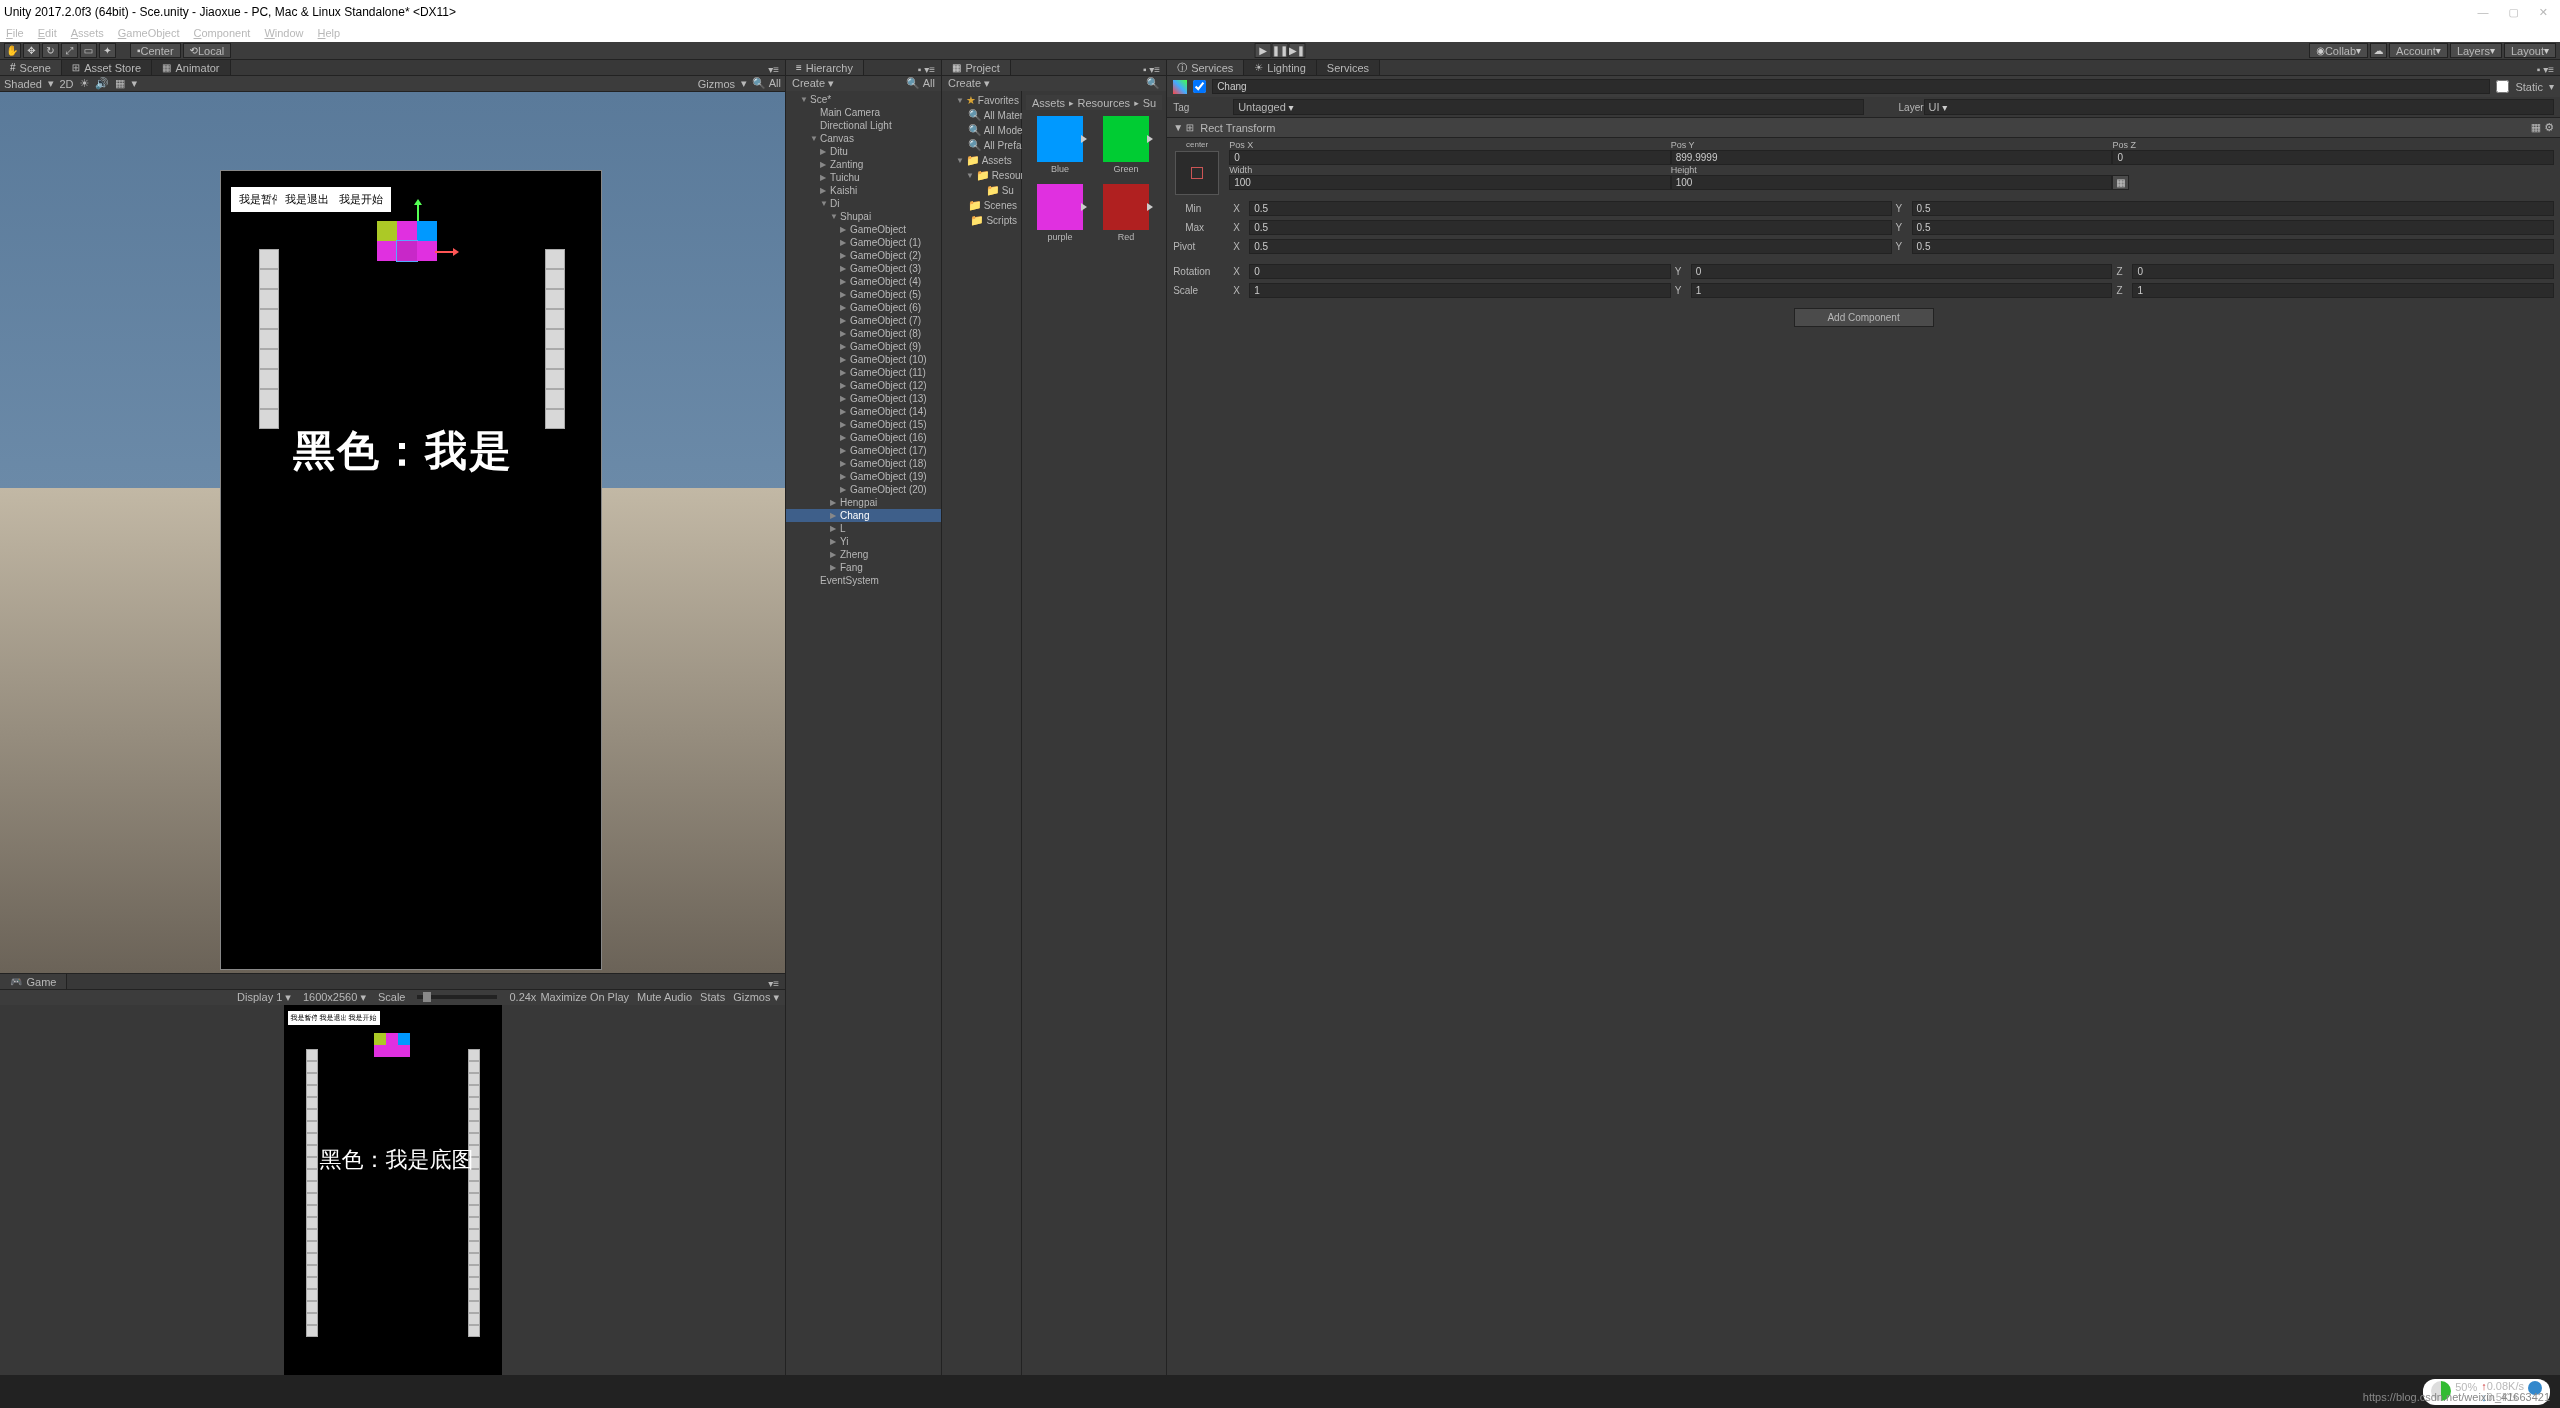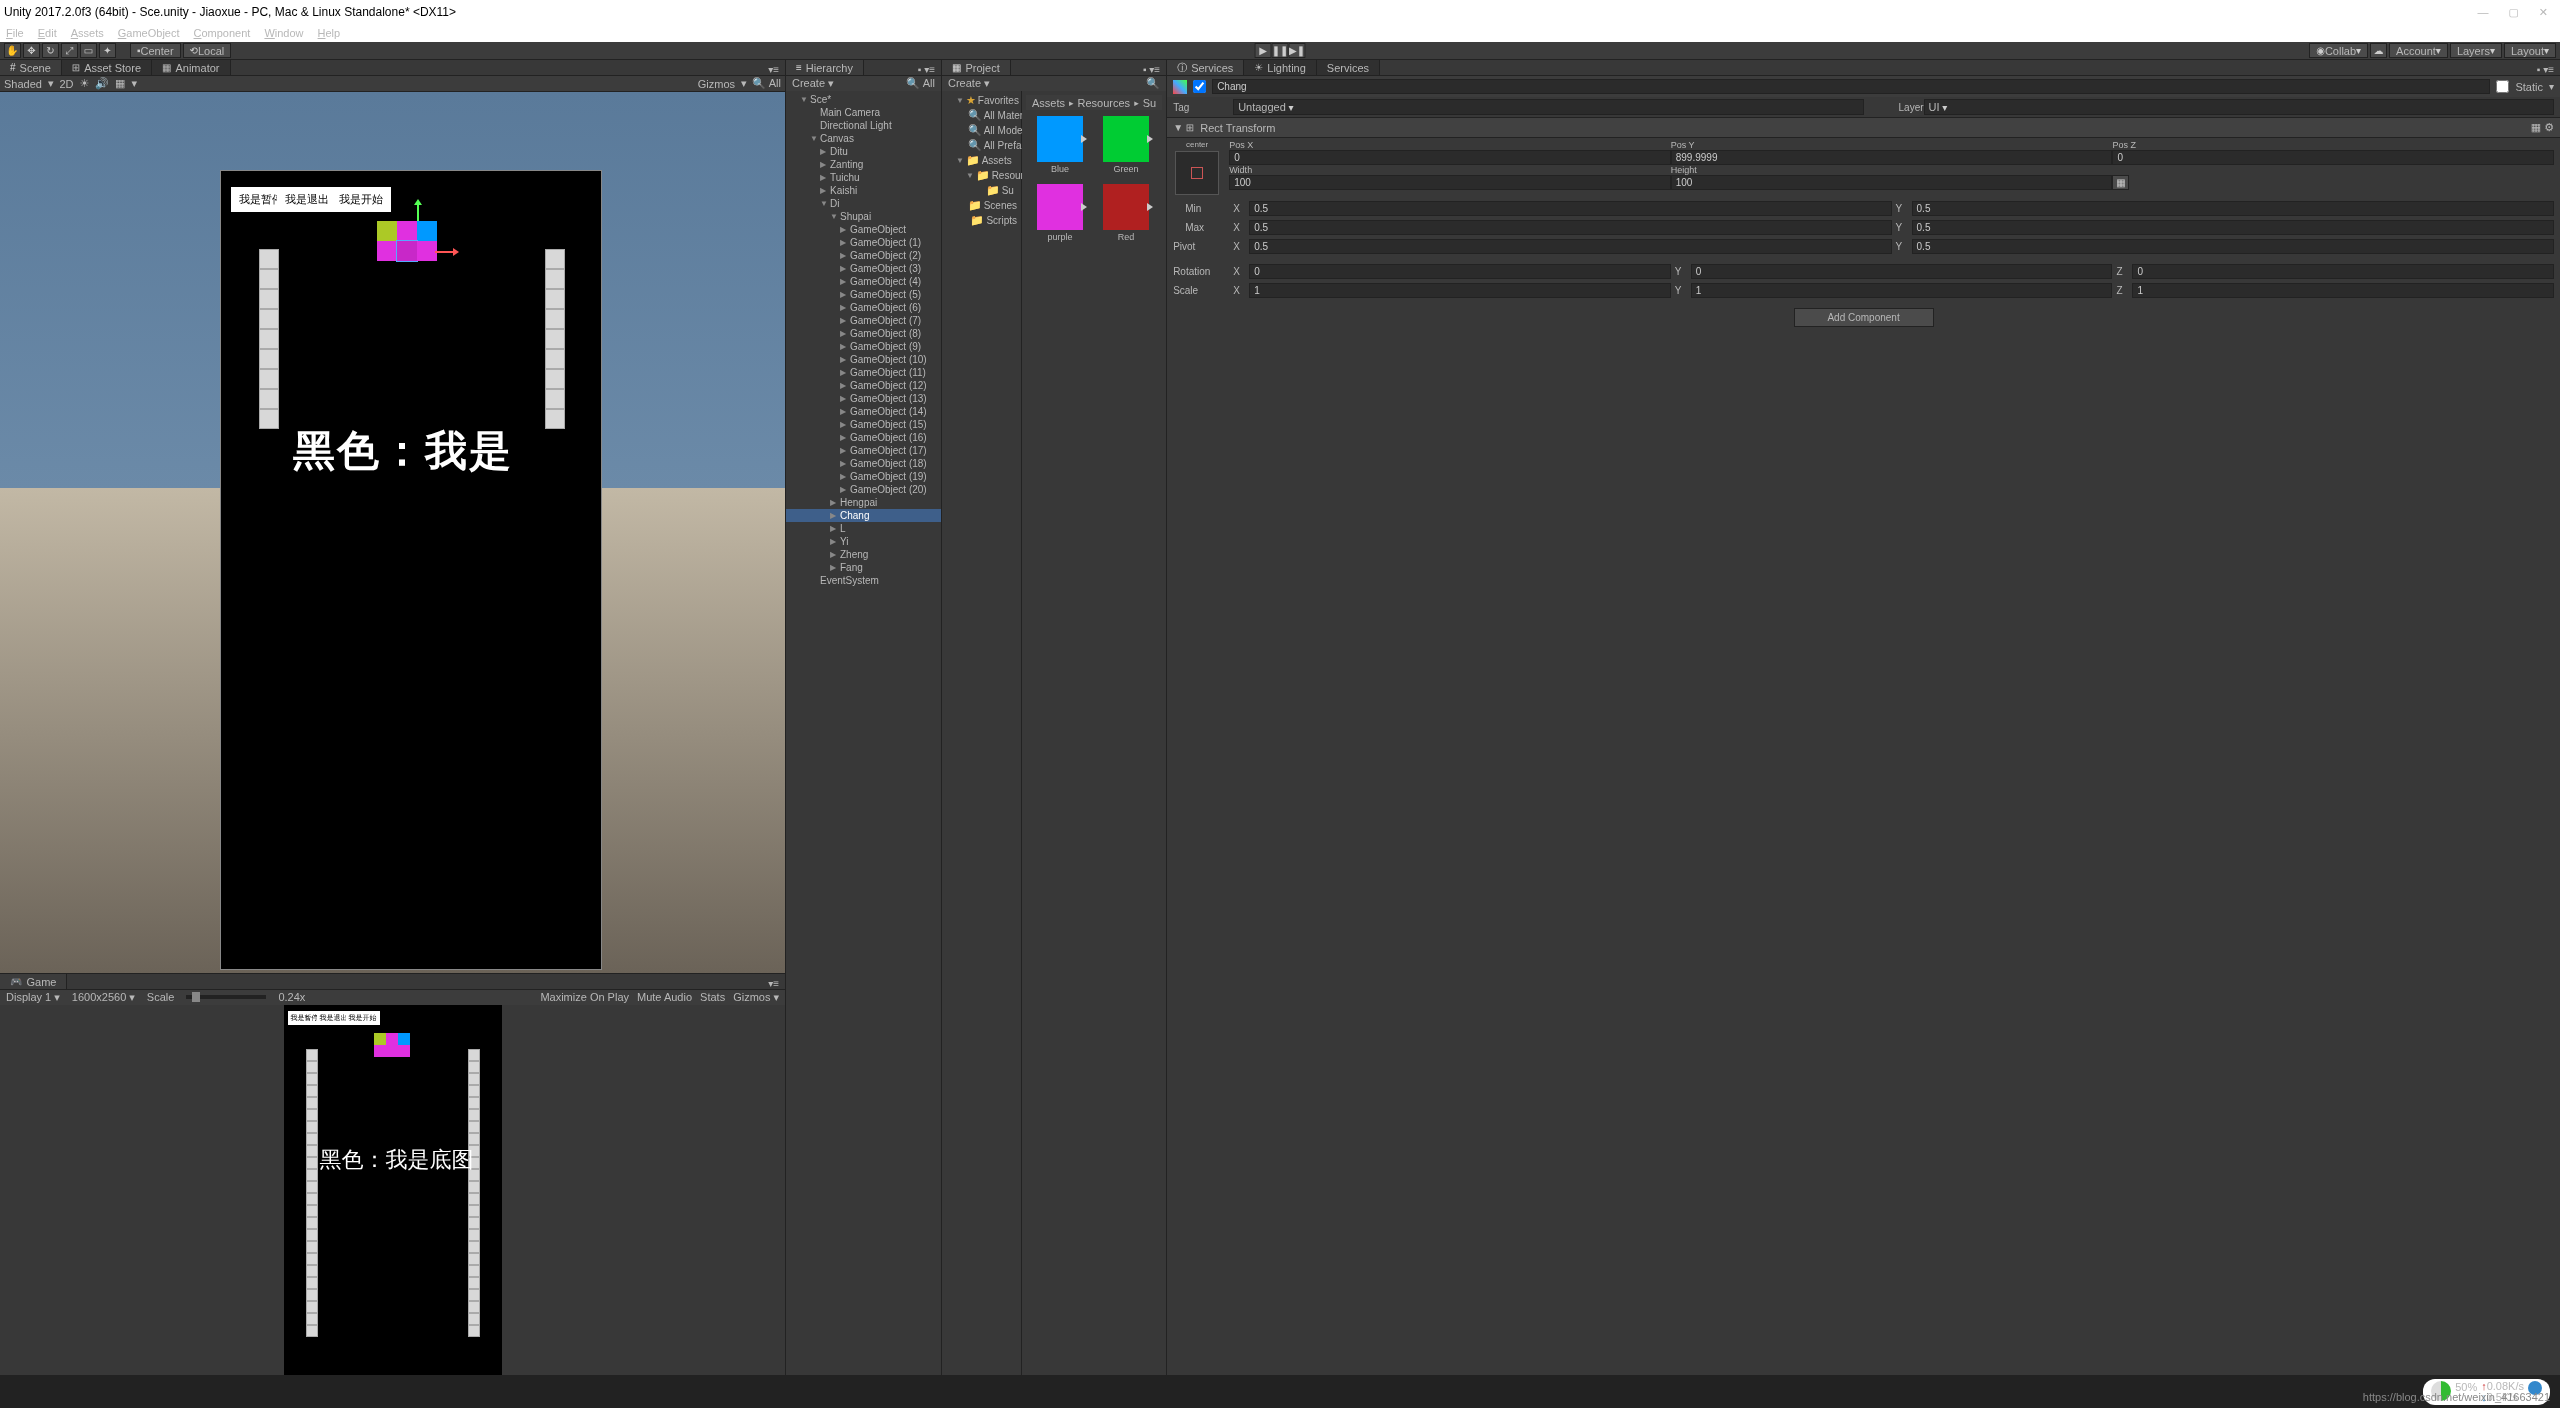--- a/index.html
+++ b/index.html
@@ -22,21 +22,21 @@
 .scene-toolbar{background:#3c3c3c;height:16px;display:flex;align-items:center;padding:0 4px;gap:6px;font-size:9px;border-bottom:1px solid #222;justify-content:space-between}
 .scene-view{flex:1;position:relative;background:linear-gradient(to bottom,#5a7a9a 0%,#6b8aa8 45%,#c2b8a5 45%,#6b6358 100%);overflow:hidden}
 .canvas-rect{position:absolute;left:220px;top:78px;width:382px;height:800px;background:#000;border:1px solid #888}
 .game-btn{position:absolute;background:#fff;color:#000;font-size:11px;padding:5px 8px;font-weight:500}
 .blocks{position:absolute}
 .blk{position:absolute;width:20px;height:20px}
 .pillar{position:absolute;width:20px;background:#fff}
 .pillar .seg{width:20px;height:20px;background:#d8d8d8;border:1px solid #aaa}
 .big-text{position:absolute;color:#fff;font-size:42px;font-weight:600;letter-spacing:2px}
 .game-panel{flex:0 0 396px;display:flex;flex-direction:column;border-top:1px solid #222}
-.game-toolbar{background:#3c3c3c;height:15px;display:flex;align-items:center;padding:0 6px;gap:4px;font-size:9px;justify-content:space-between}
+.game-toolbar{background:#3c3c3c;height:15px;display:flex;align-items:center;padding:0 6px;gap:4px;font-size:9px;justify-content:flex-end}
 .game-view{flex:1;background:#383838;position:relative;overflow:hidden;display:flex;justify-content:center}
 .game-canvas{width:218px;height:370px;background:#000;margin-top:0;position:relative}
 .midcol{flex:0 0 156px;display:flex;flex-direction:column;border-left:1px solid #222}
 .subbar{background:#3c3c3c;height:15px;display:flex;align-items:center;padding:0 6px;font-size:9px;gap:8px;justify-content:space-between}
 .tree{flex:1;background:#383838;overflow:auto;padding:2px 0}
 .tree-item{padding:1px 4px;font-size:10px;display:flex;align-items:center;gap:2px;white-space:nowrap}
 .tree-item.selected{background:#3e5f8a;color:#fff}
 .indent-1{padding-left:14px}.indent-2{padding-left:24px}.indent-3{padding-left:34px}.indent-4{padding-left:44px}.indent-5{padding-left:54px}
 .foldout{width:8px;display:inline-block;font-size:8px;color:#888}
 .projcol{flex:0 0 217px;display:flex;flex-direction:column;border-left:1px solid #222}

